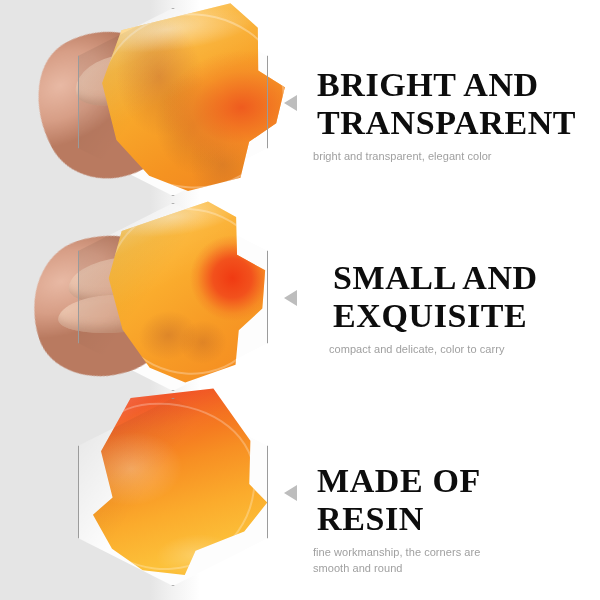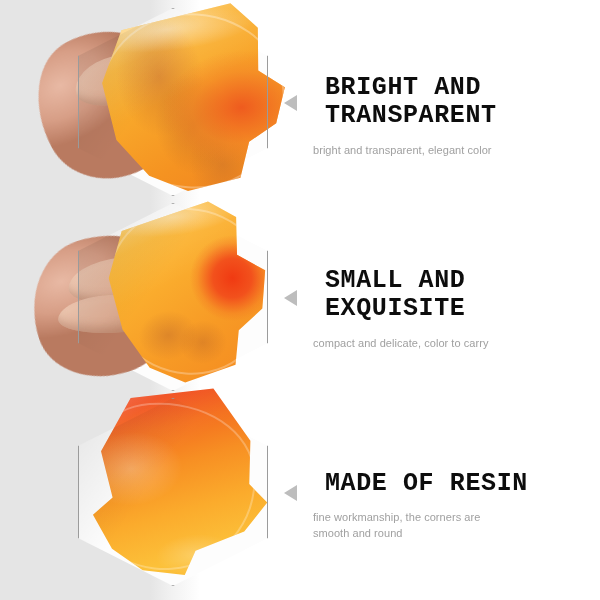--- a/index.html
+++ b/index.html
@@ -126,24 +126,24 @@
     width: 0;
     height: 0;
     border-top: 8px solid transparent;
     border-bottom: 8px solid transparent;
     border-right: 13px solid #bdbdbd;
   }
   .copy {
     position: absolute;
   }
   .headline {
-    margin: 12px;
-    font-family: Liberation Mono, monospace;
+    margin: 4px;
+    font-family: Liberation Serif, serif;
     font-weight: 700;
-    font-size: 25px;
+    font-size: 34px;
     line-height: 1.13;
     letter-spacing: 0.6px;
     color: #0d0d0d;
     white-space: pre-line;
   }
   .subcopy {
     margin: 6px 0 0 0;
     font-family: "Liberation Sans", sans-serif;
     font-weight: 400;
     font-size: 11px;
@@ -224,21 +224,21 @@
           <div class="plate-sheen" style="inset:10px; border:2px solid rgba(255,255,255,0.28); border-radius:46% 54% 48% 52% / 50% 50% 50% 50%;"></div>
         </div>
       </div>
 
       <div class="hex-shadow"></div>
       <div class="hex-border"></div>
     </div>
 
     <div class="marker" style="left:284px; top:95px;"></div>
 
-    <div class="copy" style="left:313px; top:60px; width:268px;">
+    <div class="copy" style="left:329px; top:60px; width:268px;">
       <p class="headline">SMALL AND
 EXQUISITE</p>
       <p class="subcopy">compact and delicate, color to carry</p>
     </div>
   </div>
 
   <div class="feature-row row-3">
 
     <div class="hex-wrap">
       <div class="hex-frame"></div>

